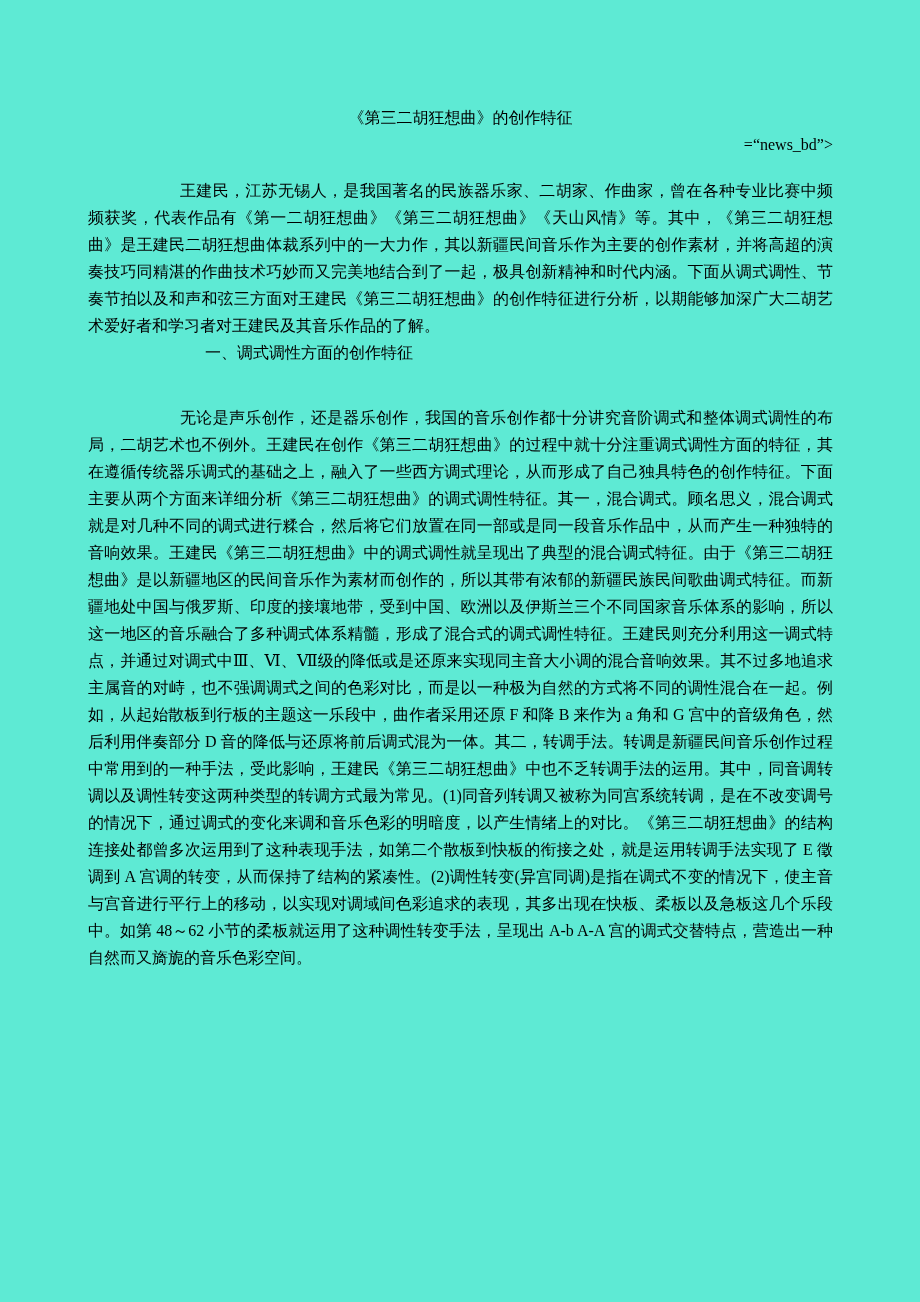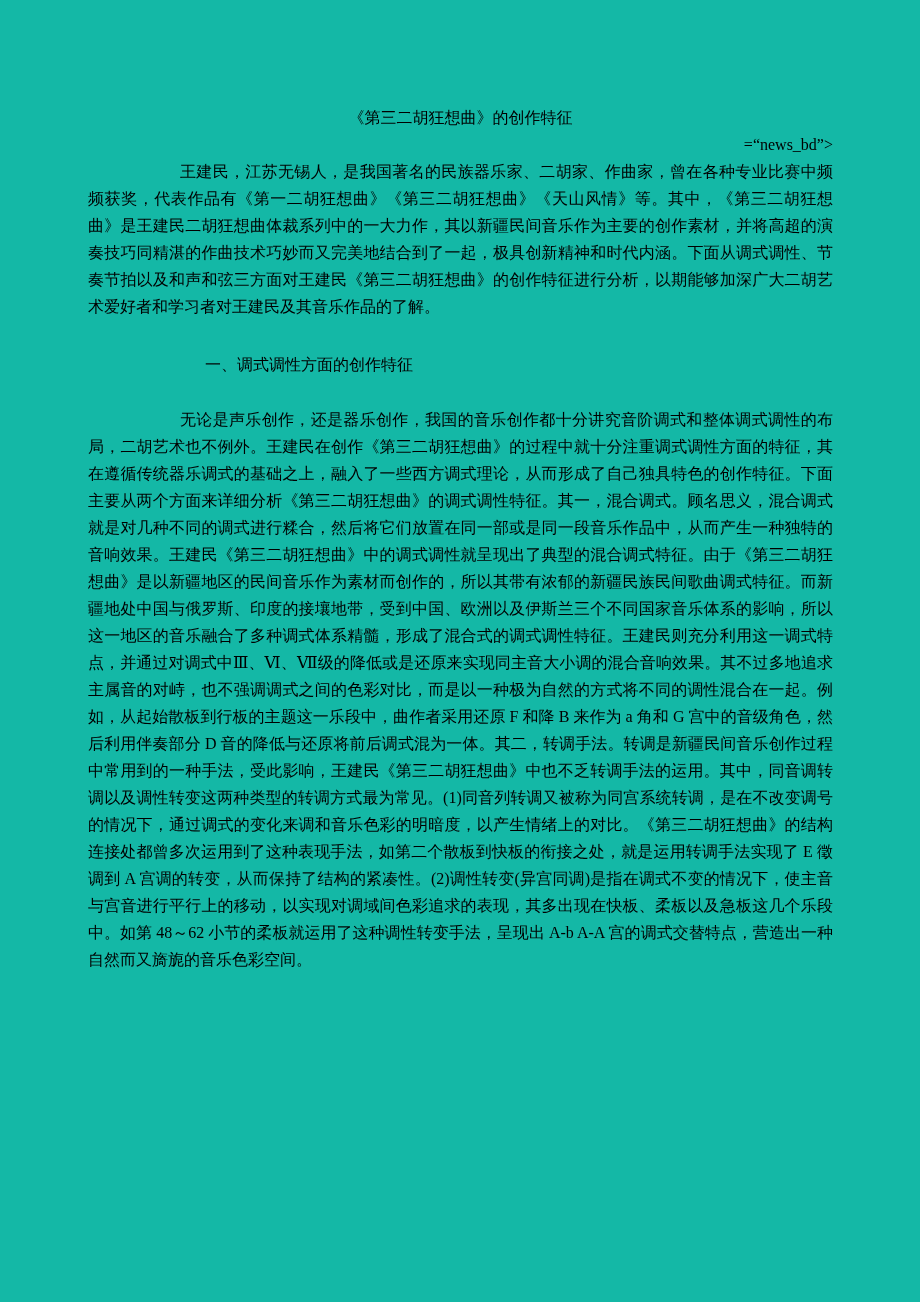--- a/index.html
+++ b/index.html
@@ -7,50 +7,50 @@
   body {
     width: 920px;
     min-height: 1302px;
     font-family: "Liberation Serif", "DejaVu Serif", serif;
     color: #000000;
   }
   .page {
     position: relative;
     width: 920px;
     min-height: 1302px;
-    background: #14b8a6;
+    background: #5eead4;
     padding: 104px 87px 60px 88px;
   }
   .doc-title {
     font-size: 16px;
     line-height: 27px;
     font-weight: normal;
     text-align: center;
   }
   .meta-line {
     font-size: 16px;
     line-height: 27px;
     text-align: right;
   }
   .body-para {
     font-size: 16px;
     line-height: 27px;
     text-align: justify;
     text-indent: 92px;
     word-break: break-all;
   }
-  .intro-para { }
+  .intro-para { margin-top: 19px; }
   .section-heading {
     font-size: 16px;
     line-height: 27px;
     font-weight: normal;
     padding-left: 117px;
   }
-  .heading-1 { margin-top: 31px; }
-  .section1-para { margin-top: 28px; }
+  .heading-1 { }
+  .section1-para { margin-top: 38px; }
   .heading-2 { margin-top: 41px; }
 </style>
 </head>
 <body>
 
 <div class="page">
 
   <h1 class="doc-title">《第三二胡狂想曲》的创作特征</h1>
 
   <div class="meta-line">=“news_bd”&gt;</div>

